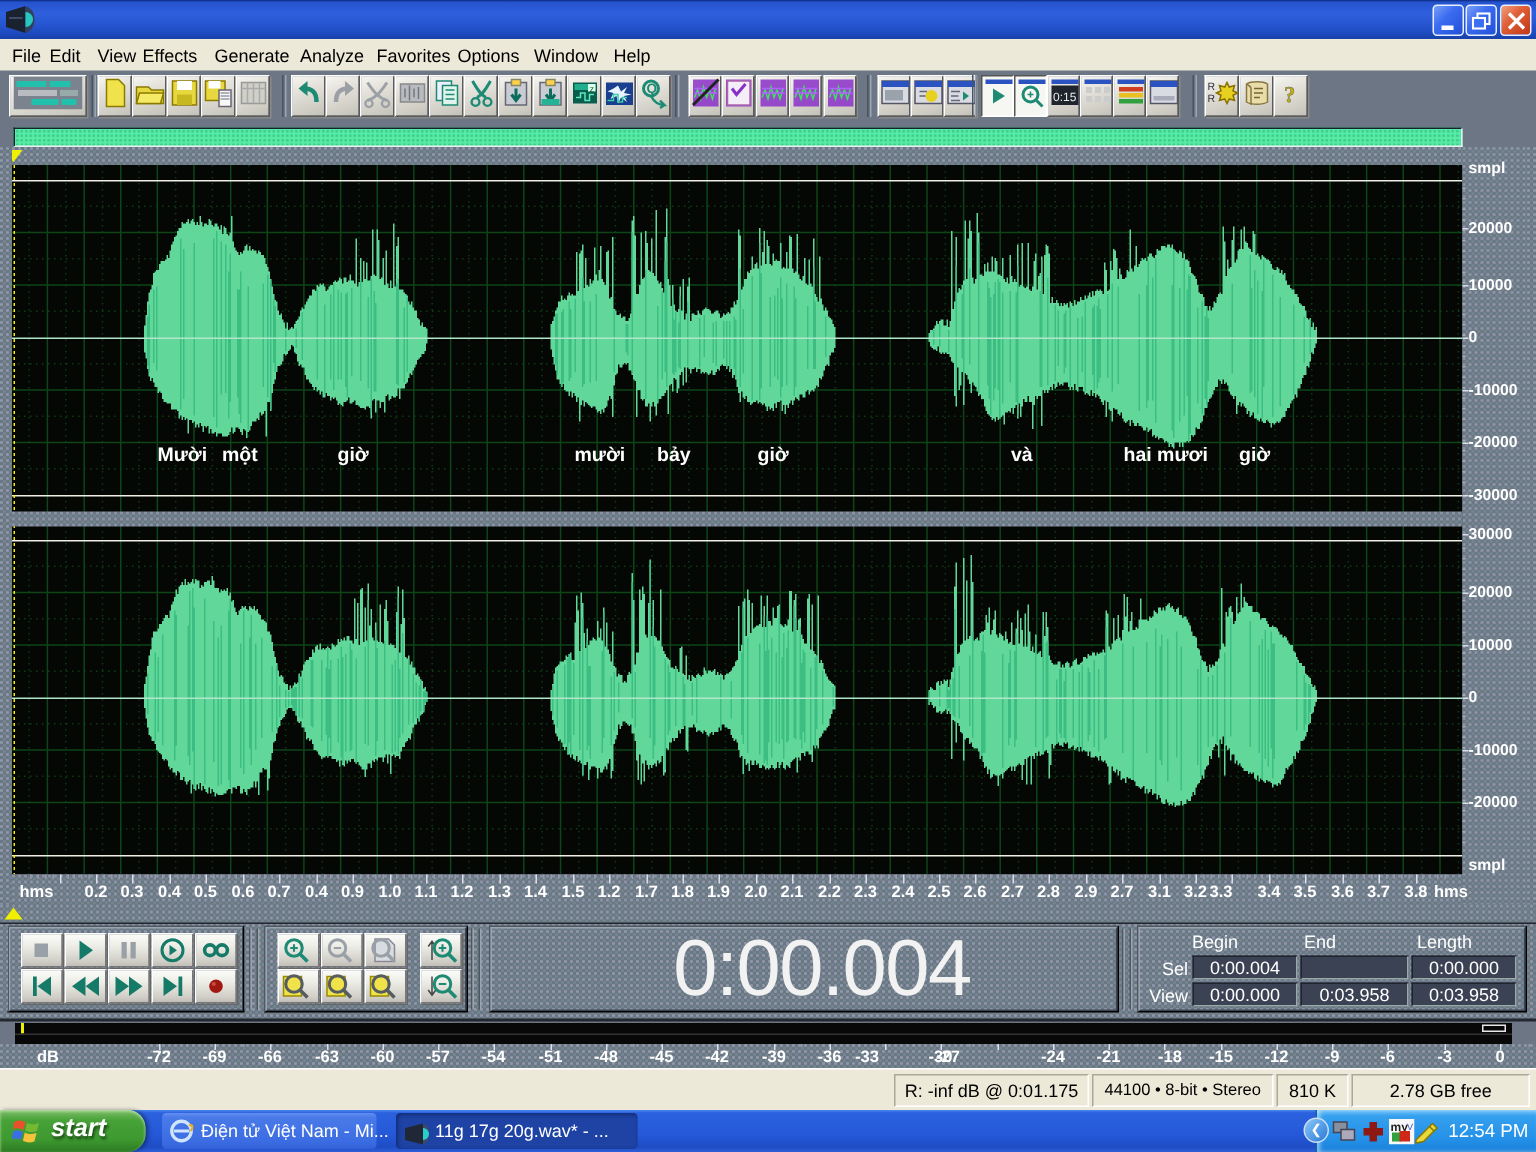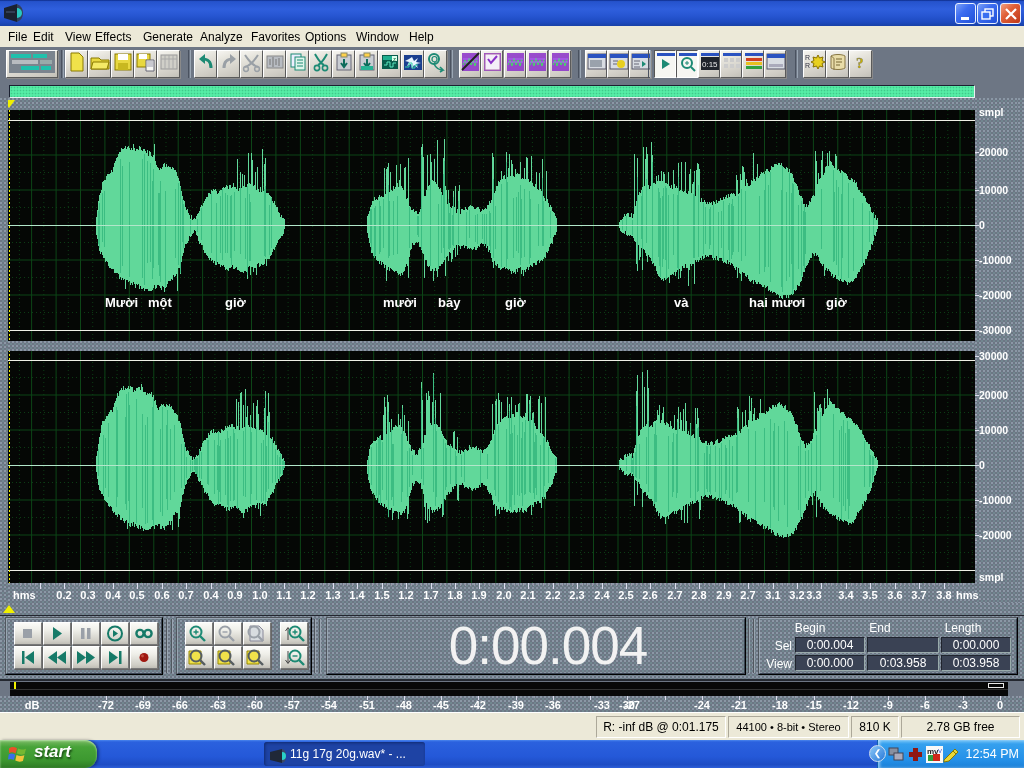--- a/index.html
+++ b/index.html
@@ -788,21 +788,21 @@
       <div class="mlab" style="left:390px">-48</div>
       <div class="mtick" style="left:441px"></div>
       <div class="mlab" style="left:427px">-45</div>
       <div class="mtick" style="left:478px"></div>
       <div class="mlab" style="left:464px">-42</div>
       <div class="mtick" style="left:516px"></div>
       <div class="mlab" style="left:502px">-39</div>
       <div class="mtick" style="left:553px"></div>
       <div class="mlab" style="left:539px">-36</div>
       <div class="mtick" style="left:590px"></div>
-      <div class="mlab" style="left:588px">-33</div>
+      <div class="mlab" style="left:564px">-33</div>
       <div class="mtick" style="left:627px"></div>
       <div class="mlab" style="left:613px">-30</div>
       <div class="mtick" style="left:665px"></div>
       <div class="mlab" style="left:618px">-27</div>
       <div class="mtick" style="left:702px"></div>
       <div class="mlab" style="left:688px">-24</div>
       <div class="mtick" style="left:739px"></div>
       <div class="mlab" style="left:725px">-21</div>
       <div class="mtick" style="left:776px"></div>
       <div class="mlab" style="left:766px">-18</div>
@@ -855,20 +855,28 @@
 <div id="taskbar">
  <div id="startbtn">
         <span style="position:absolute;left:8px;top:4px"><svg width="22" height="20" viewBox="0 0 22 20">
             <path d="M1 4.5C4 2.5 6 2.8 9 4.2L7.6 9.4C5 8 3.4 7.8 1 9z" fill="#e85129"></path>
             <path d="M10 4.6c2.6 1.2 4.6 1.3 8 .1L16.6 10c-3 1-5 .8-7.8-.4z" fill="#75b832"></path>
             <path d="M.7 10.4c2.4-1.2 4-1 6.6.3L5.8 16C3.4 14.8 2.2 14.7 0 15.6z" fill="#3a6fe8"></path>
             <path d="M8.5 11c2.7 1.3 4.7 1.4 7.9.3L14.9 17c-2.9 1-4.9.8-7.6-.5z" fill="#f3c43b"></path>
           </svg></span>
         <span id="starttxt">start</span>
       </div>
+ <div class="taskbtn" style="left:108px;width:143px;background:linear-gradient(180deg,#638fef 0,#4a7ae8 12%,#3b6ce2 80%,#3360d8 100%)">
+   <span class="ticon"><svg width="16" height="16" viewBox="0 0 16 16">
+            <circle cx="8" cy="8" r="6.5" fill="none" stroke="#cfe4ff" stroke-width="2.2"></circle>
+            <path d="M3 8h10" stroke="#cfe4ff" stroke-width="2"></path>
+            <path d="M13 4c3 0 3 2 1 4" stroke="#e8b020" stroke-width="1.6" fill="none"></path>
+          </svg></span>
+        <span class="ttxt">Điện tử Việt Nam - Mi...</span>
+      </div>
  <div class="taskbtn" style="left:264px;width:161px;background:#1e43a4;box-shadow:inset 1px 1px 3px #102a70">
    <span class="ticon" style="top:7px"><svg width="18" height="14" viewBox="0 0 18 14">
             <path d="M1 3l12-3v14L1 11z" fill="#202838"></path>
             <path d="M13 0v14c3-1 4-3 4-7s-1-6-4-7z" fill="#3a4a68"></path>
             <path d="M13 3a4 4 0 010 8z" fill="#2ad0c8"></path>
           </svg></span>
         <span class="ttxt">11g 17g 20g.wav* - ...</span>
       </div>
  <div id="tray">
    <div id="chev"><span style="position:relative;top:-1px">❮</span></div>

